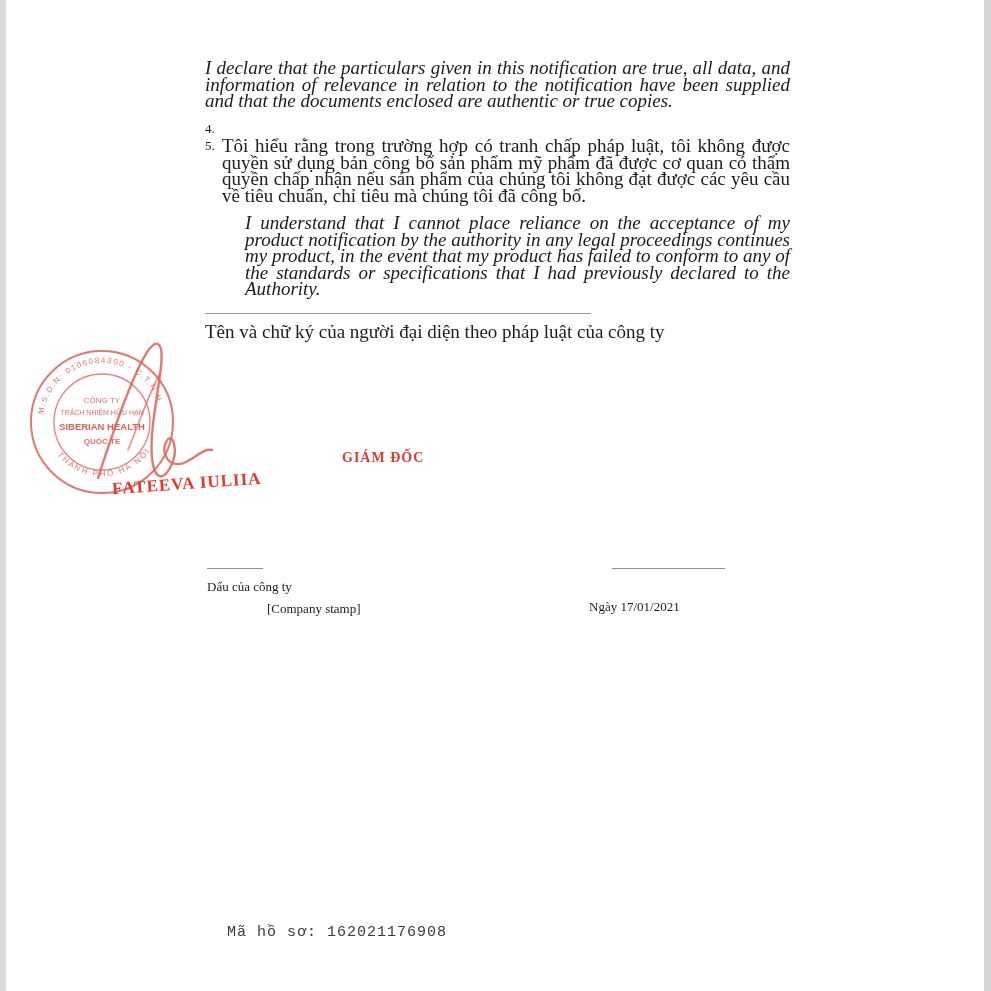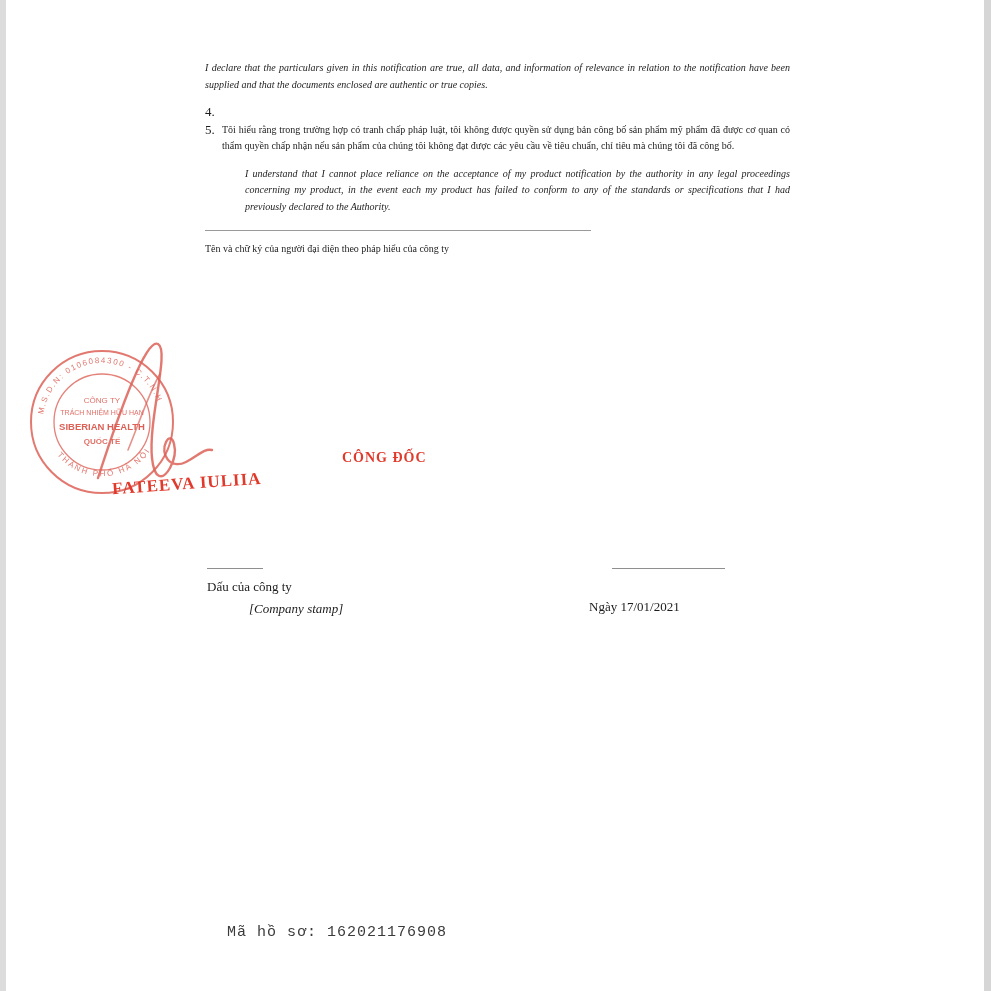--- a/index.html
+++ b/index.html
@@ -15,21 +15,21 @@
   }
   .edge { position: absolute; top: 0; height: 100%; }
   .edge-left  { left: 0;  width: 6px; background: #dcdcdc; }
   .edge-right { right: 0; width: 7px; background: #d6d6d6; }
 
   .content {
     position: absolute;
     left: 205px; top: 60px;
     width: 585px;
   }
-  .content p { margin: 0 0 11px 0; font-size: 10px; line-height: 16.5px; }
+  .content p { margin: 0 0 11px 0; font-size: 19px; line-height: 16.5px; }
   .en { font-style: italic; text-align: justify; }
   .vi { text-align: justify; }
   .intro { margin-left: 40px; }
 
   .item { display: flex; margin: 1px 0 0 0; }
   .item .num { width: 17px; flex: 0 0 17px; font-size: 13px; line-height: 16.5px; }
   .item .body { flex: 1; }
   .item .body .en { margin-left: 23px; }
 
   .sig-rule {
@@ -65,21 +65,21 @@
     width: 540px; height: 60px;
     font-size: 13px;
   }
   .footer .line {
     border-top: 1px solid #8f8f8f; height: 0;
     position: absolute; top: 3px;
   }
   .line-left  { left: 0; width: 56px; }
   .line-right { left: 405px; width: 113px; }
   .stamp-label-vi { position: absolute; left: 0; top: 14px; }
-  .stamp-label-en { position: absolute; left: 42px; top: 36px; font-style: italic; }
+  .stamp-label-en { position: absolute; left: 60px; top: 36px; }
   .date { position: absolute; left: 382px; top: 34px; }
 
   .file-code {
     position: absolute;
     left: 227px; top: 924px;
     font-family: "Liberation Mono", "DejaVu Sans Mono", monospace;
     font-size: 15px;
     color: #3b3b3b;
     letter-spacing: 1px;
   }
@@ -100,26 +100,26 @@
   <div class="item">
     <div class="num">4.</div>
     <div class="body">
     </div>
   </div>
 
   <div class="item">
     <div class="num">5.</div>
     <div class="body">
       <p class="vi">Tôi hiểu rằng trong trường hợp có tranh chấp pháp luật, tôi không được quyền sử dụng bản công bố sản phẩm mỹ phẩm đã được cơ quan có thẩm quyền chấp nhận nếu sản phẩm của chúng tôi không đạt được các yêu cầu về tiêu chuẩn, chỉ tiêu mà chúng tôi đã công bố.</p>
-      <p class="en">I understand that I cannot place reliance on the acceptance of my product notification by the authority in any legal proceedings concerning my product, in the event each my product has failed to conform to any of the standards or specifications that I had previously declared to the Authority.</p>
+      <p class="en">I understand that I cannot place reliance on the acceptance of my product notification by the authority in any legal proceedings continues my product, in the event that my product has failed to conform to any of the standards or specifications that I had previously declared to the Authority.</p>
     </div>
   </div>
 
   <div class="sig-rule"></div>
-  <p class="sig-label-vi">Tên và chữ ký của người đại diện theo pháp hiểu của công ty</p>
+  <p class="sig-label-vi">Tên và chữ ký của người đại diện theo pháp luật của công ty</p>
 
 </div>
 
 <div class="stamp-wrap">
   <svg viewBox="0 0 250 185">
 
     <circle cx="82" cy="92" r="71" class="stamp-stroke" stroke-width="2" opacity="0.85"></circle>
     <circle cx="82" cy="92" r="48" class="stamp-stroke" stroke-width="1.3" opacity="0.8"></circle>
 
     <defs>
@@ -138,21 +138,21 @@
     <text x="82" y="100" text-anchor="middle" font-size="9.5" font-weight="bold" font-family="Liberation Sans, sans-serif" class="stamp-red">SIBERIAN HEALTH</text>
     <text x="82" y="114" text-anchor="middle" font-size="8" font-weight="bold" font-family="Liberation Sans, sans-serif" class="stamp-red" opacity="0.9">QUỐC TẾ</text>
 
     <path d="M 78 148 C 100 80, 126 8, 138 14 C 150 20, 128 90, 132 128
              C 134 148, 142 152, 150 138 C 160 120, 152 100, 146 112
              C 140 124, 150 140, 166 132 C 178 126, 184 118, 192 120" class="stamp-stroke" stroke-width="2.4" stroke-linecap="round" opacity="0.85"></path>
     <path d="M 108 120 C 118 96, 130 60, 140 44" class="stamp-stroke" stroke-width="1.6" stroke-linecap="round" opacity="0.7"></path>
   </svg>
 </div>
 
-<div class="stamp-title">CÔNG ĐỐC</div>
+<div class="stamp-title">GIÁM ĐỐC</div>
 <div class="stamp-name">FATEEVA IULIIA</div>
 
 <div class="footer">
   <div class="line line-left"></div>
   <div class="line line-right"></div>
   <div class="stamp-label-vi">Dấu của công ty</div>
   <div class="stamp-label-en">[Company stamp]</div>
   <div class="date">Ngày 17/01/2021</div>
 </div>
 

